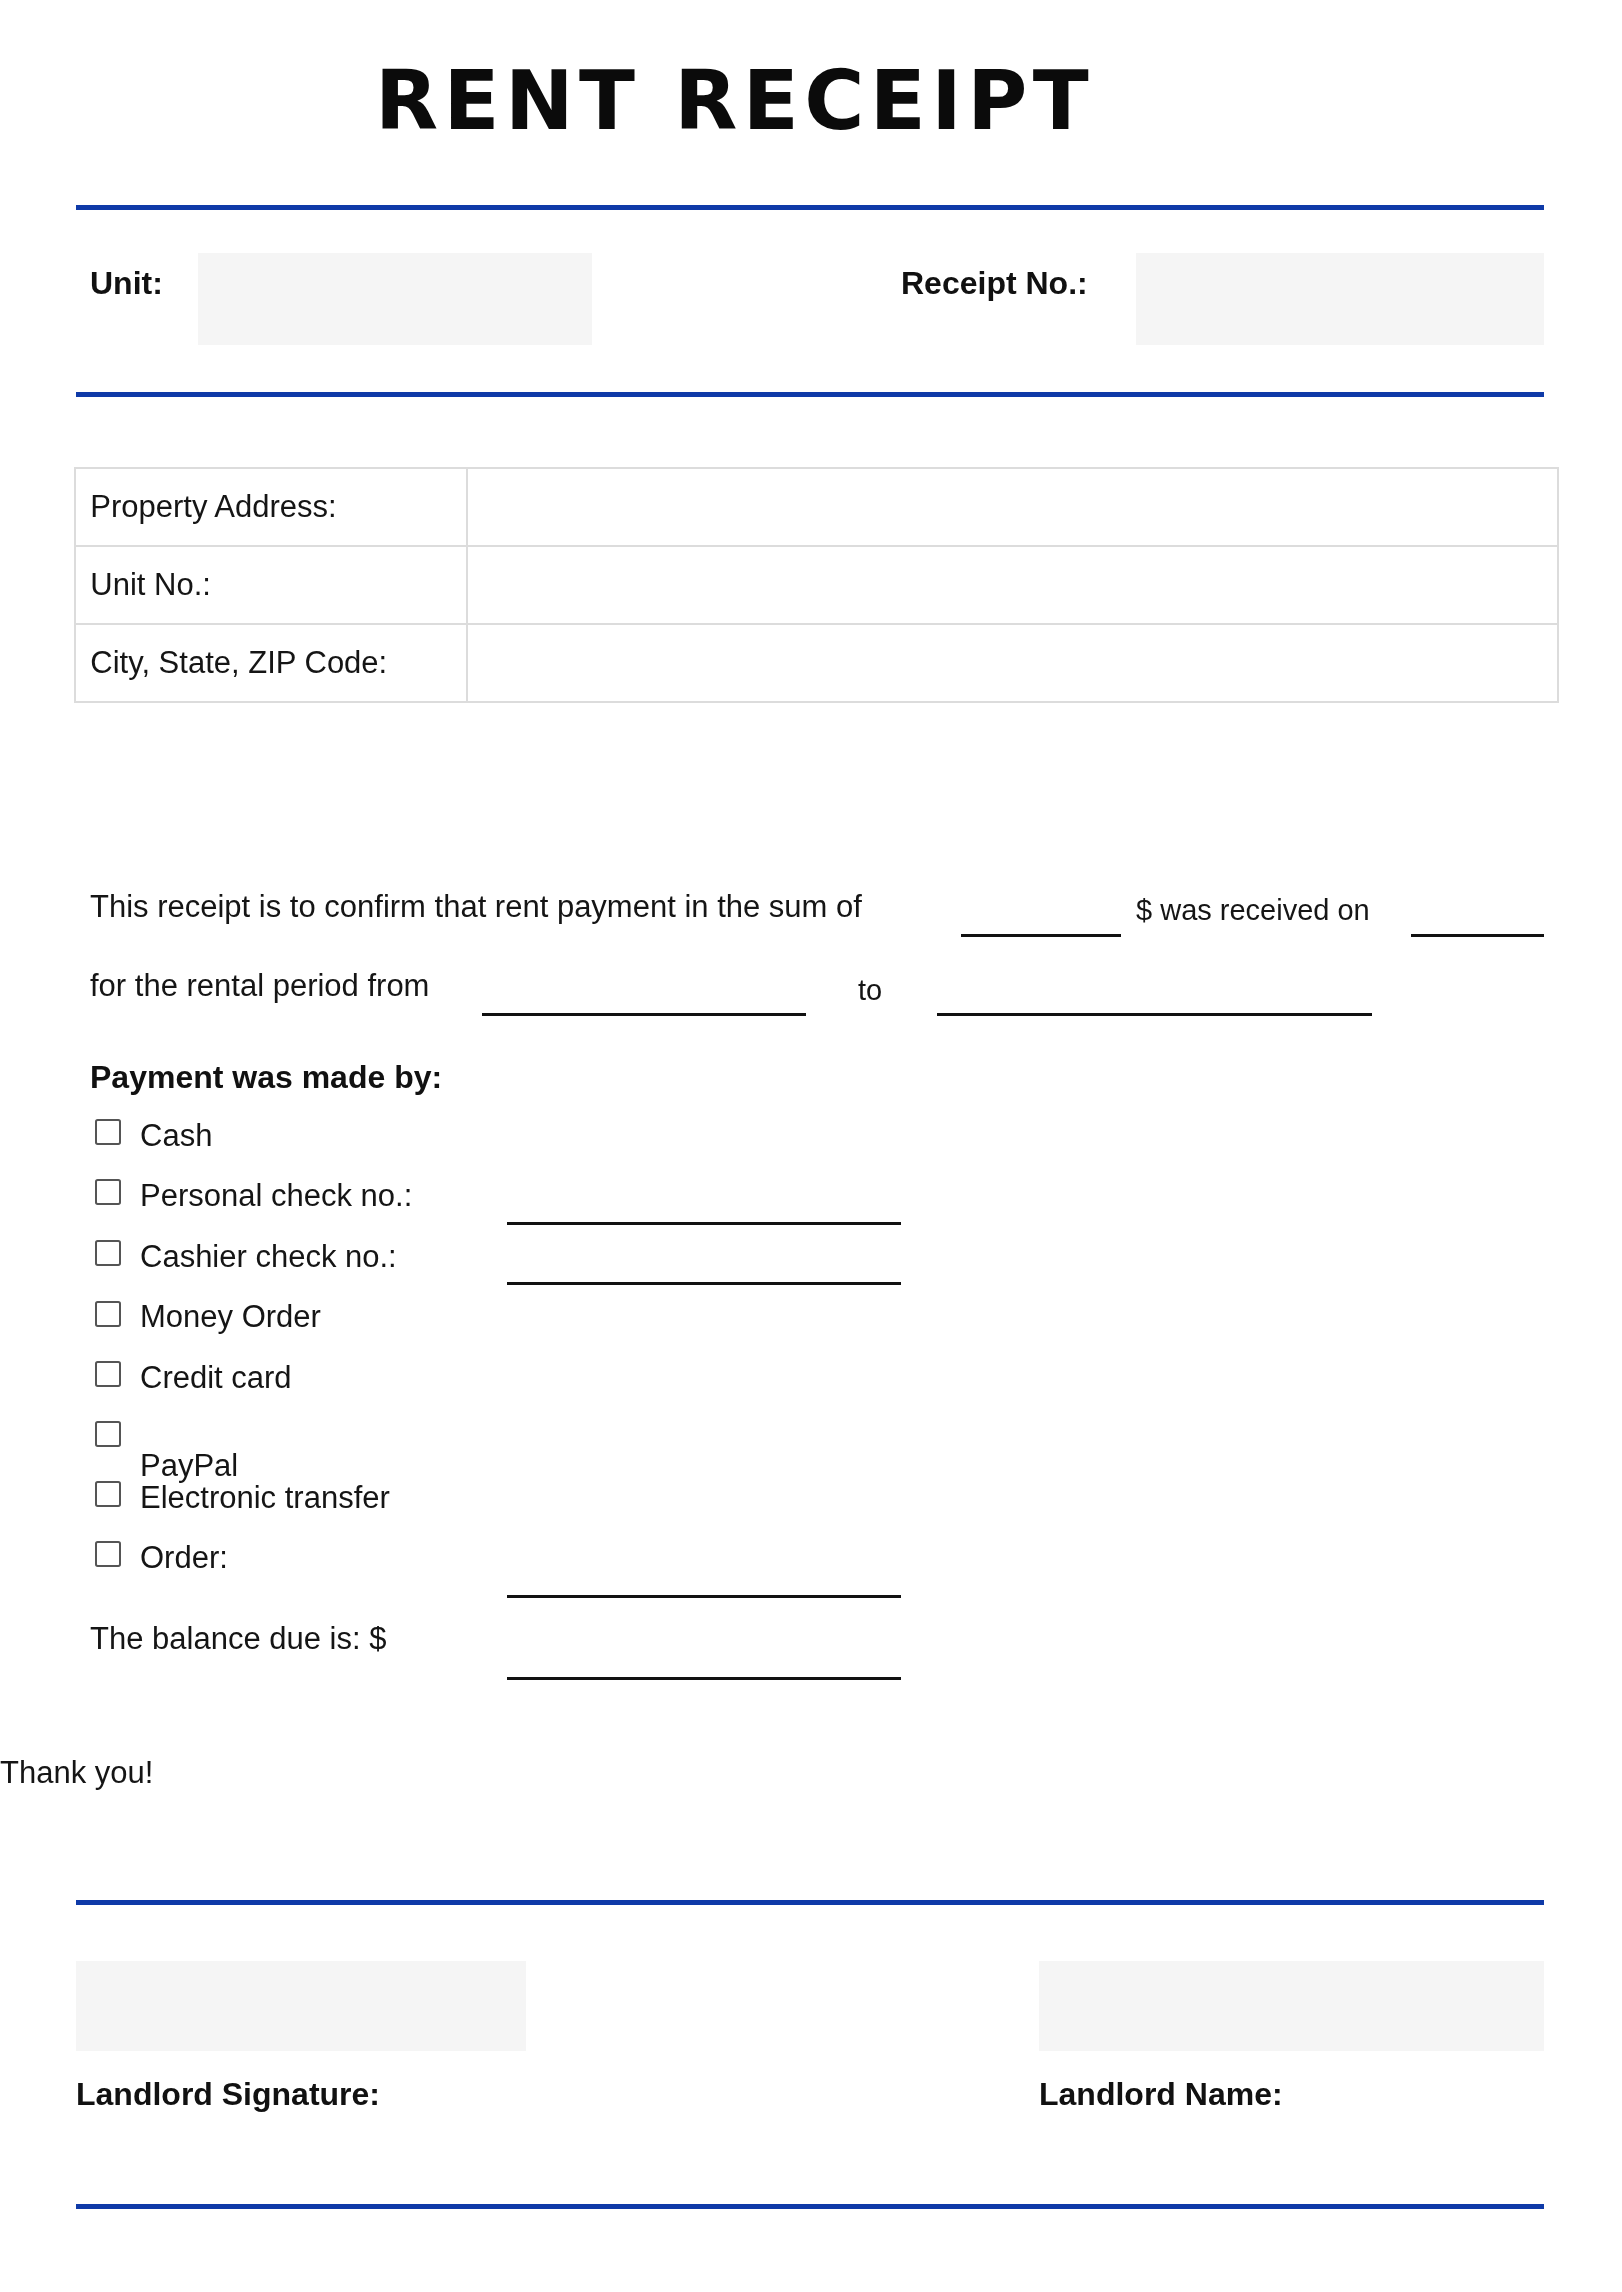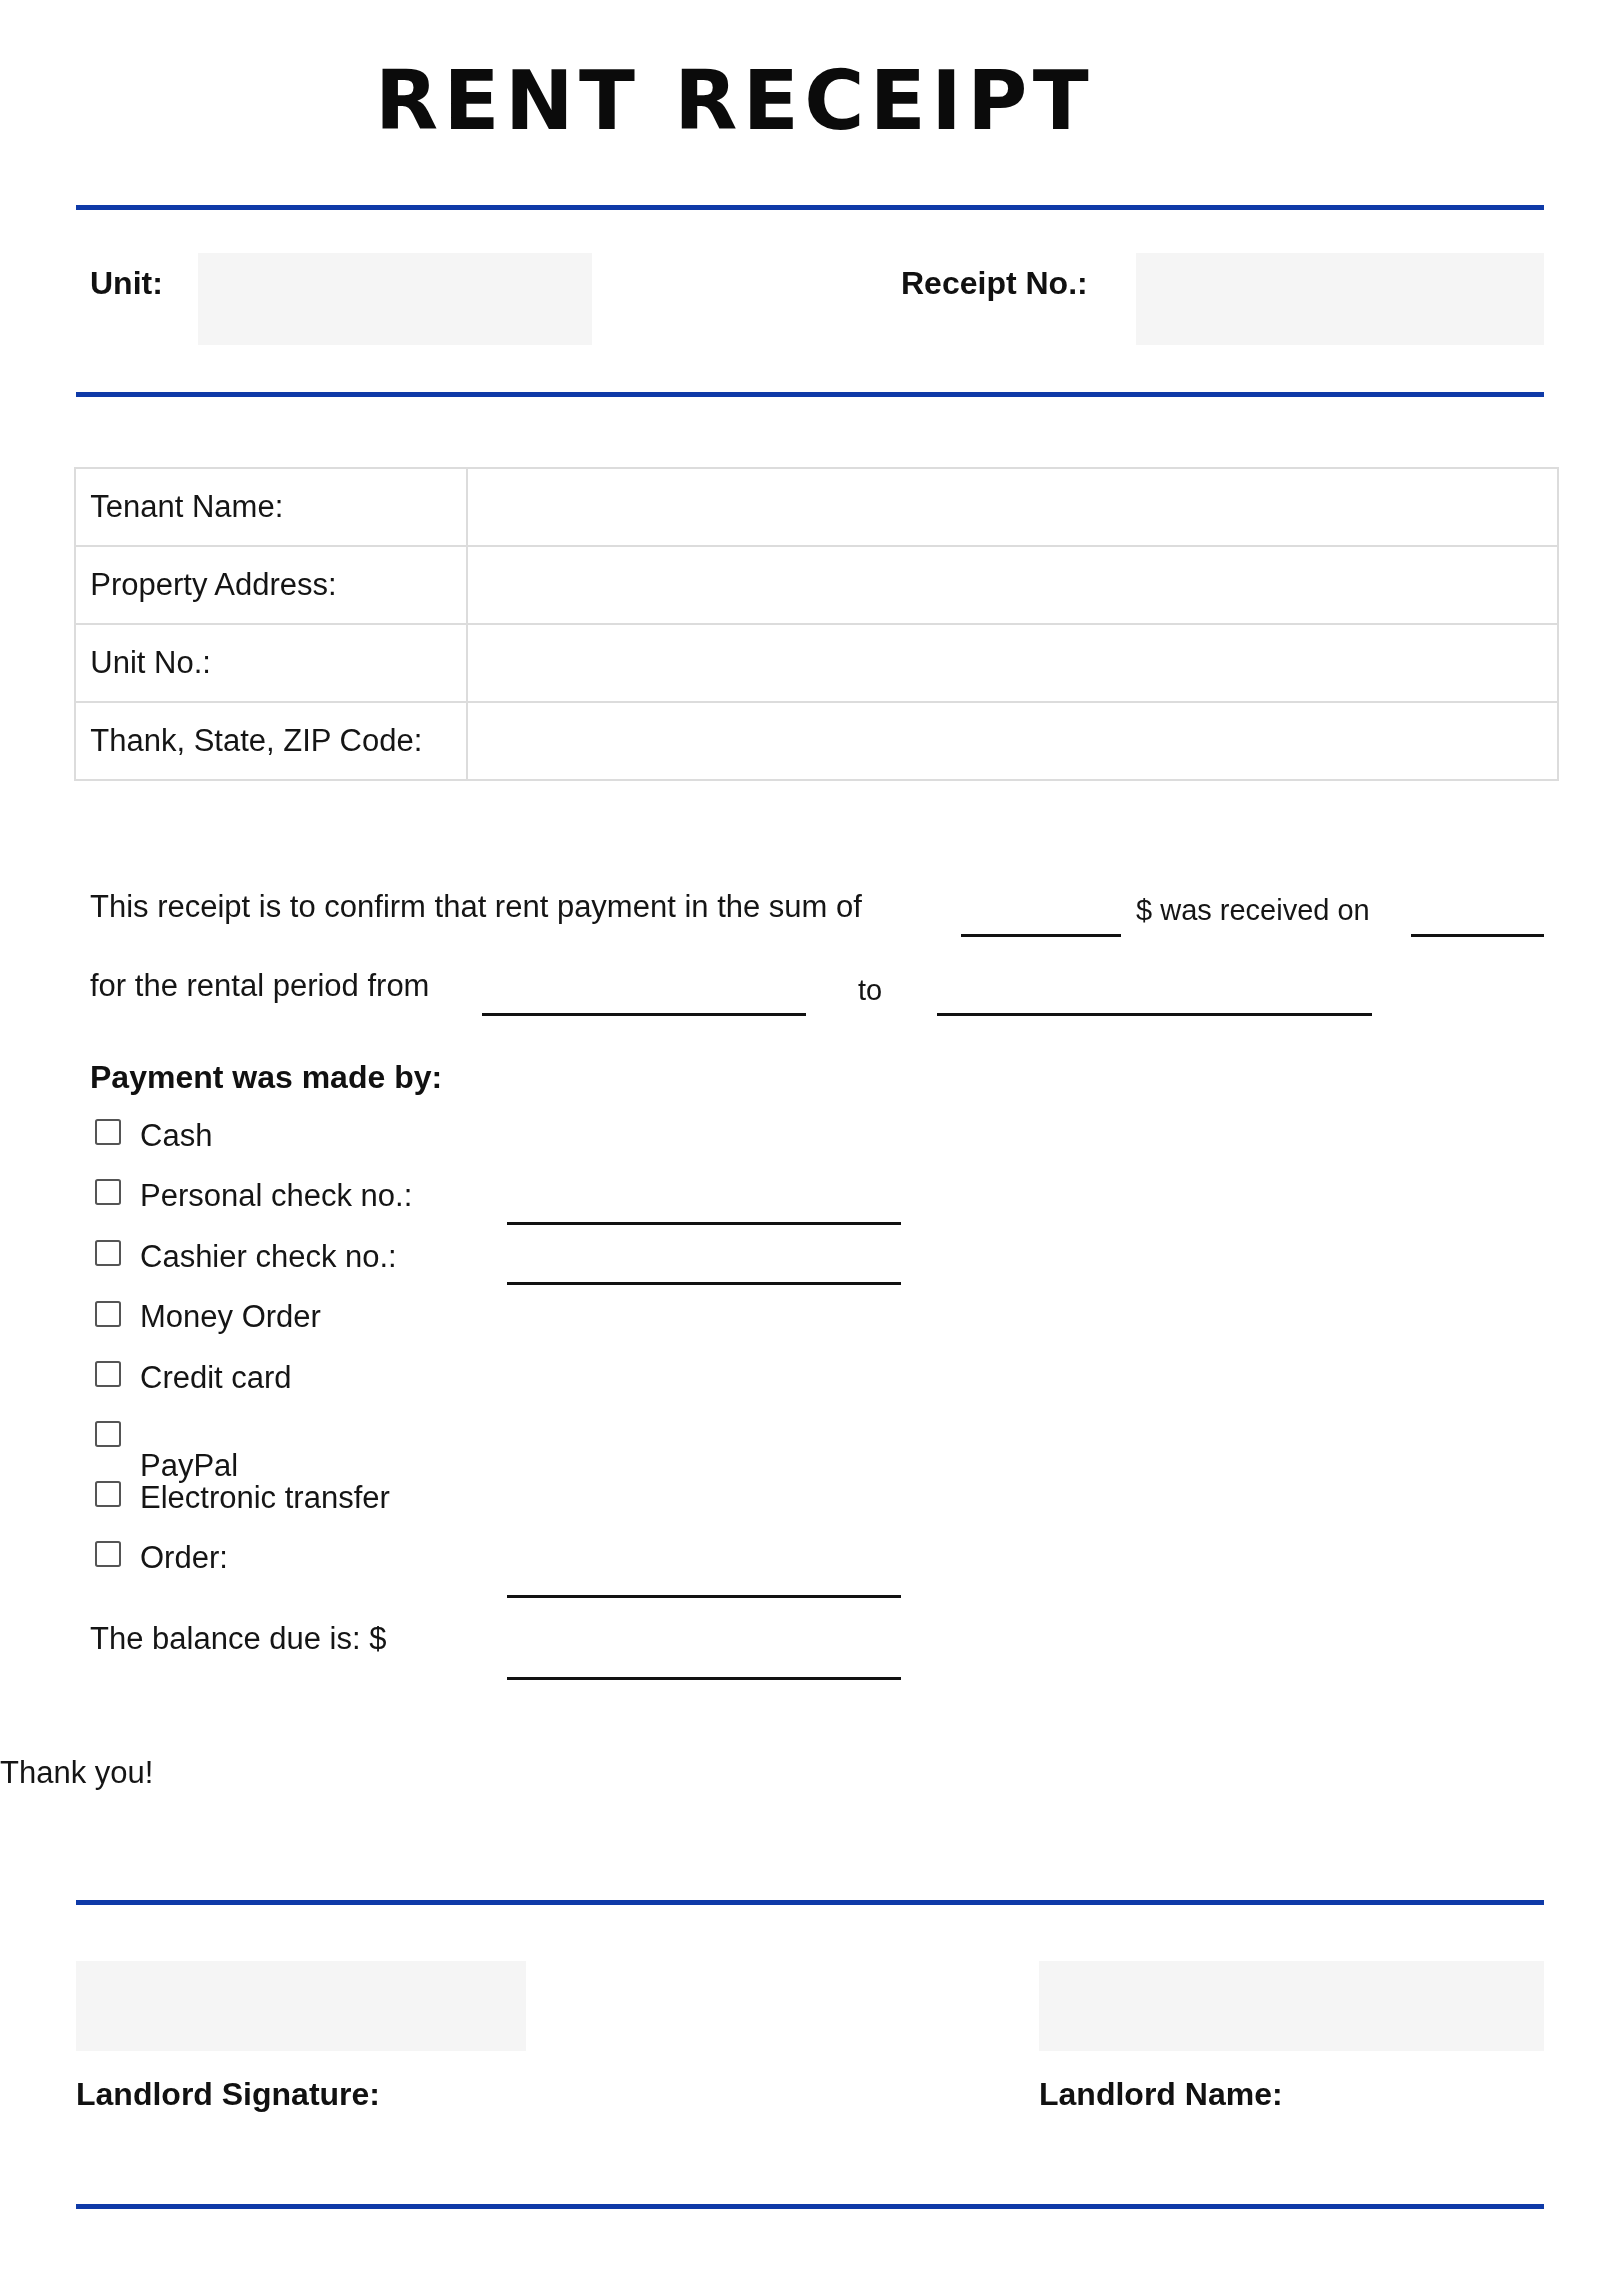--- a/index.html
+++ b/index.html
@@ -33,33 +33,29 @@
 <div class="field-box" style="left:198px; top:253px; width:394px; height:92px;"></div>
 
 <div class="lbl-bold" style="left:901px; top:265px;">Receipt No.:</div>
 <div class="field-box" style="left:1136px; top:253px; width:408px; height:92px;"></div>
 
 <div class="rule" style="top:392px;"></div>
 
 <table class="info">
   <tbody>
     <tr>
-      <td class="k">Tenant Name:</td>
-      <td></td>
-    </tr>
-    <tr>
       <td class="k">Property Address:</td>
       <td></td>
     </tr>
     <tr>
       <td class="k">Unit No.:</td>
       <td></td>
     </tr>
     <tr>
-      <td class="k">Thank, State, ZIP Code:</td>
+      <td class="k">City, State, ZIP Code:</td>
       <td></td>
     </tr>
   </tbody>
 </table>
 
 <div class="txt" style="left:90px; top:889px;">This receipt is to confirm that rent payment in the sum of</div>
 <div class="uline" style="left:961px; top:934px; width:160px;"></div>
 <div class="txt-sm" style="left:1136px; top:892px;">$ was received on</div>
 <div class="uline" style="left:1411px; top:934px; width:133px;"></div>
 

